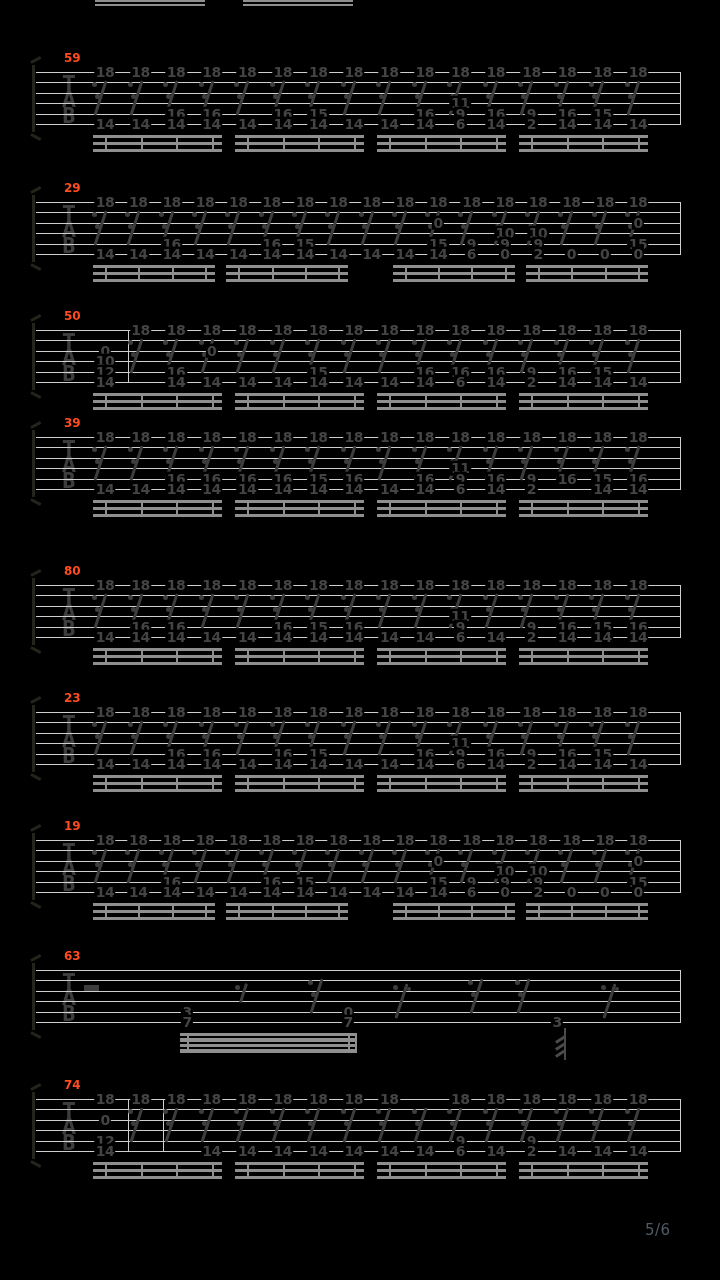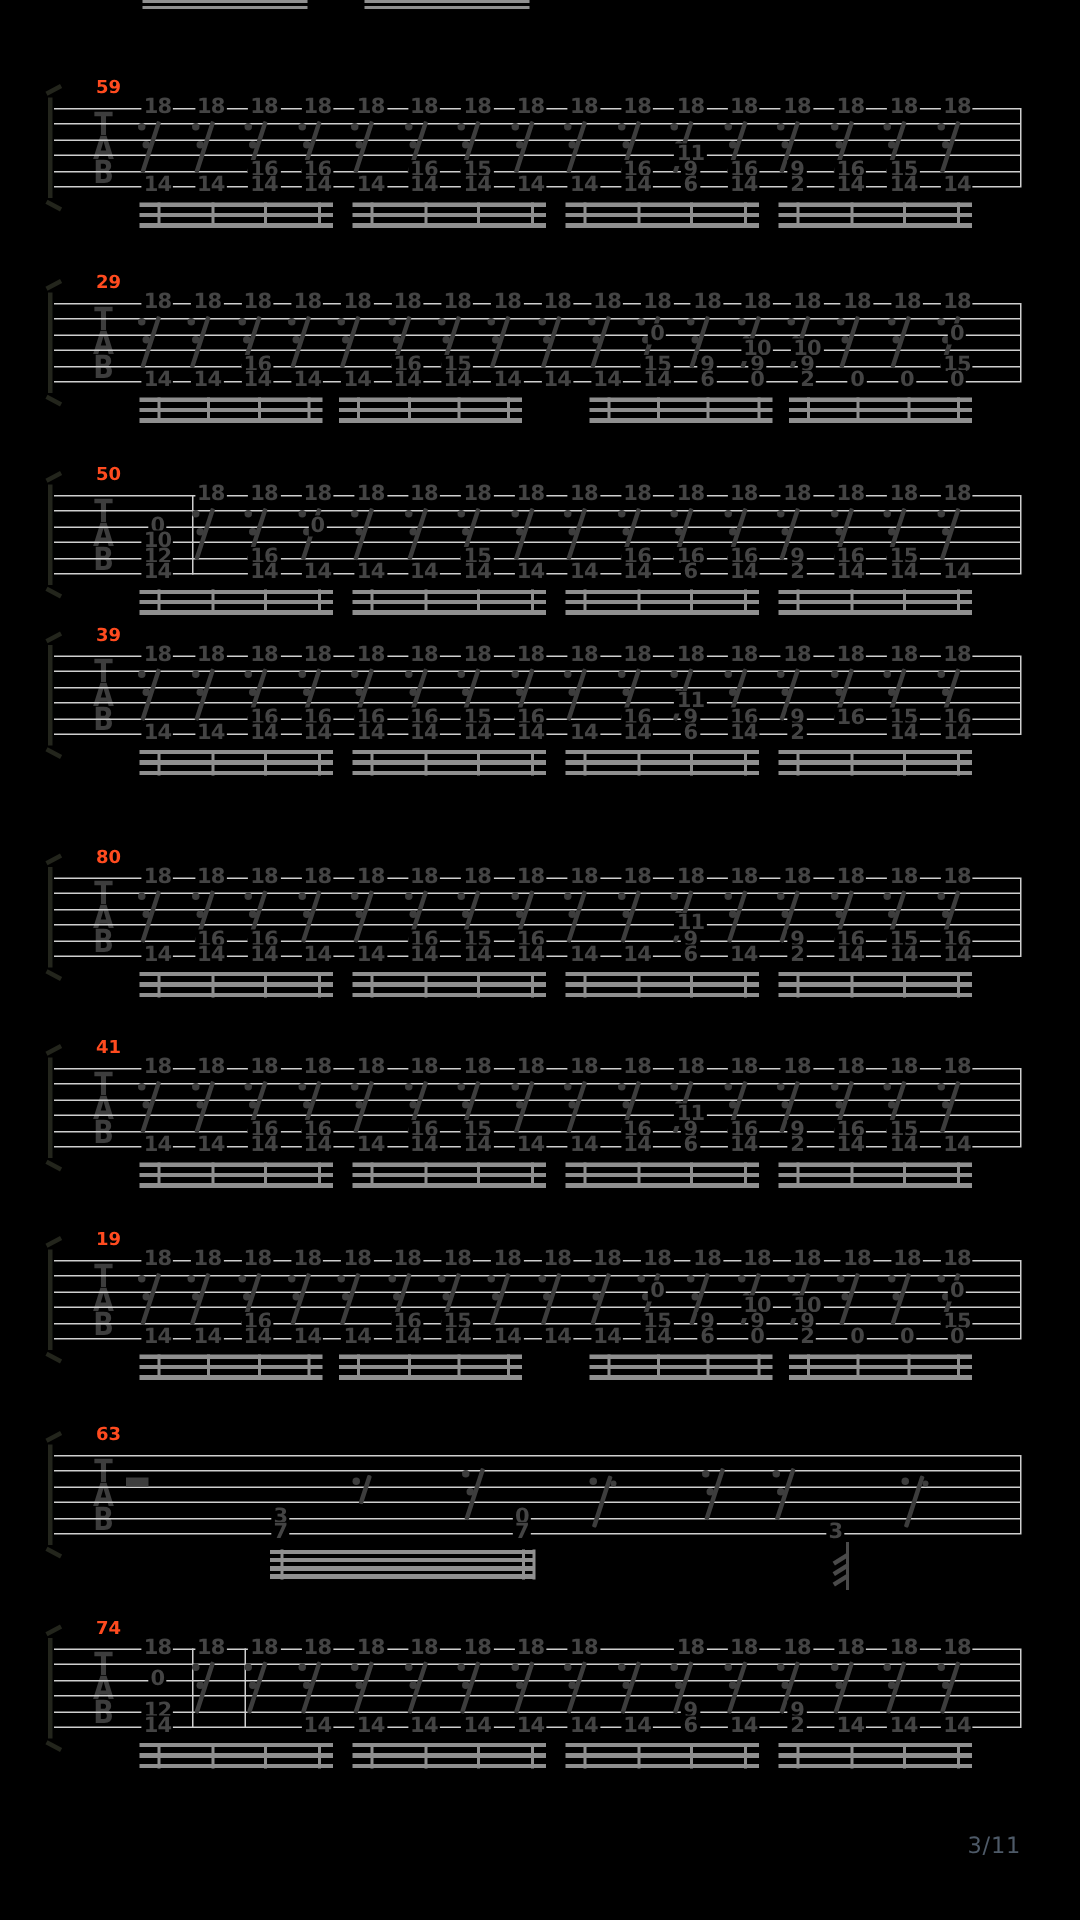--- a/index.html
+++ b/index.html
@@ -862,21 +862,21 @@
       <div class="tick" style="left: 424.8px; top: 63px;"></div>
       <div class="tick" style="left: 460.333px; top: 63px;"></div>
       <div class="tick" style="left: 495.867px; top: 63px;"></div>
       <div class="beam" style="left: 519.4px; width: 128.6px; top: 63px;"></div>
       <div class="tick" style="left: 531.4px; top: 63px;"></div>
       <div class="tick" style="left: 566.933px; top: 63px;"></div>
       <div class="tick" style="left: 602.467px; top: 63px;"></div>
       <div class="tick" style="left: 638px; top: 63px;"></div>
     </div>
     <div class="system" style="top: 712px;">
-      <div class="mnum">41</div>
+      <div class="mnum">23</div>
       <div class="br-v"></div>
       <div class="br-t"></div>
       <div class="br-b"></div>
       <div class="tabclef">
         <span>T</span>
         <span>A</span>
         <span>B</span>
       </div>
       <div class="sline" style="top: 0px;"></div>
       <div class="sline" style="top: 10.4px;"></div>
@@ -1402,13 +1402,13 @@
       <div class="tick" style="left: 460.333px; top: 63px;"></div>
       <div class="tick" style="left: 495.867px; top: 63px;"></div>
       <div class="beam" style="left: 519.4px; width: 128.6px; top: 63px;"></div>
       <div class="tick" style="left: 531.4px; top: 63px;"></div>
       <div class="tick" style="left: 566.933px; top: 63px;"></div>
       <div class="tick" style="left: 602.467px; top: 63px;"></div>
       <div class="tick" style="left: 638px; top: 63px;"></div>
     </div>
   </div>
 
-<div class="pagenum">3/11</div>
+<div class="pagenum">5/6</div>
 
 </body></html>

